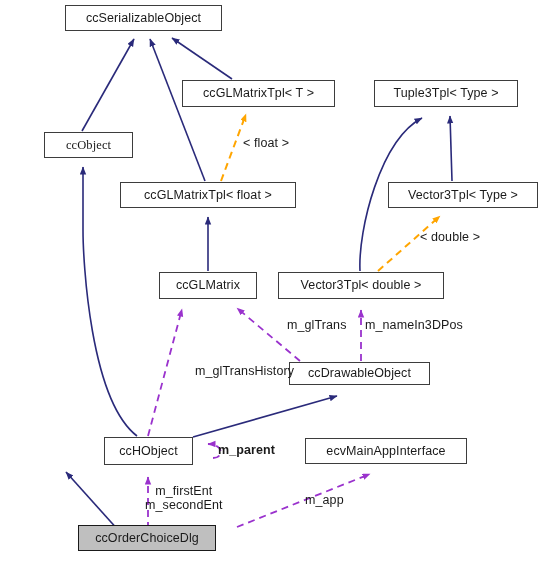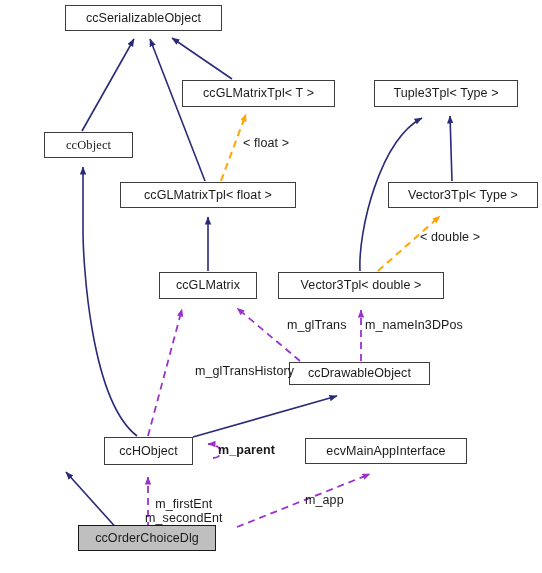--- a/index.html
+++ b/index.html
@@ -164,20 +164,20 @@
   <div class="edge-label" style="left:420px; top:231px;">&lt; double &gt;</div>
 
   <div class="edge-label" style="left:287px; top:319px;">m_glTrans</div>
 
   <div class="edge-label" style="left:365px; top:319px;">m_nameIn3DPos</div>
 
   <div class="edge-label" style="left:167px; top:365px;margin-left:28px;">m_glTransHistory</div>
 
   <div class="edge-label" style="left:218px; top:444px;font-weight:bold;">m_parent</div>
 
-  <div class="edge-label two-line" style="left:145px; top:485px;margin-top:13px;">
+  <div class="edge-label two-line" style="left:145px; top:485px;">
     <div>m_firstEnt</div>
     <div>m_secondEnt</div>
   </div>
 
   <div class="edge-label" style="left:305px; top:494px;">m_app</div>
 
 </div>
 
 </body></html>

